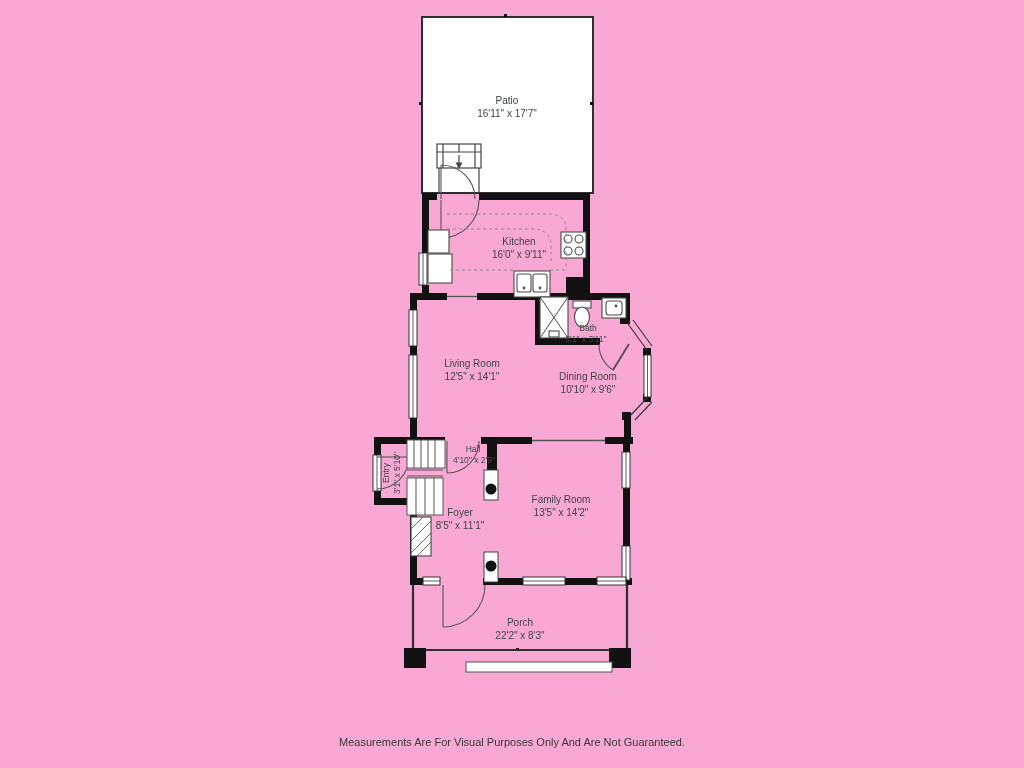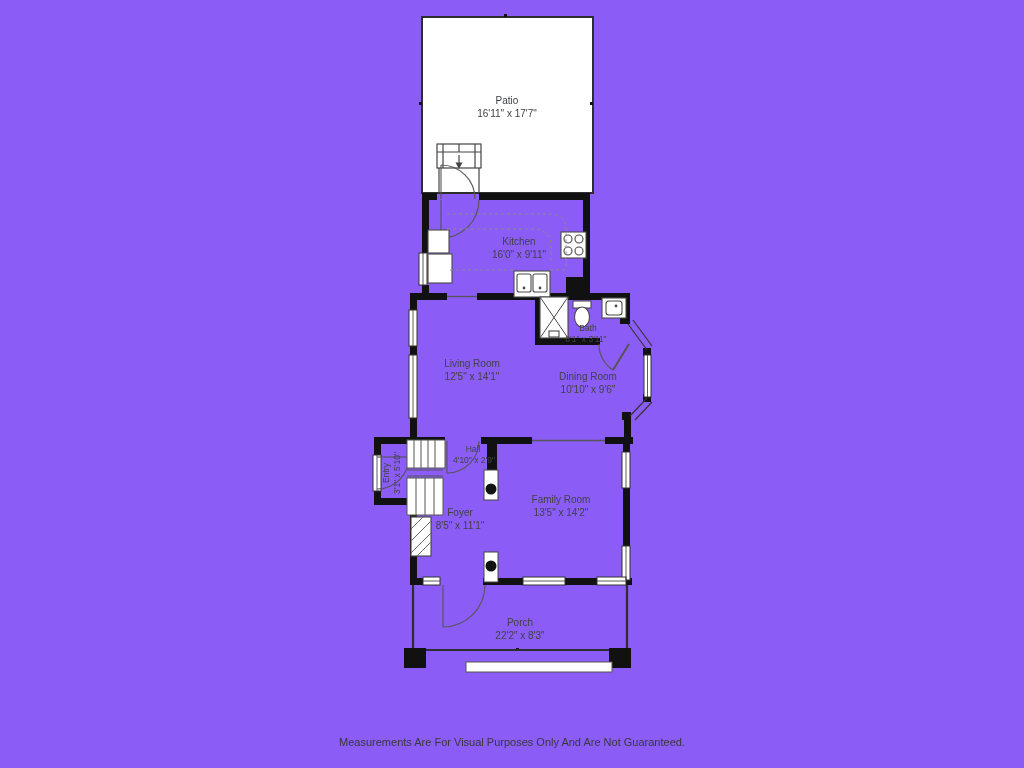--- a/index.html
+++ b/index.html
@@ -1,16 +1,16 @@
 <!DOCTYPE html>
 <html><head>
 <meta charset="utf-8">
 <style>
   html,body{margin:0;padding:0;background:#ffffff;}
-  .page{position:relative;width:1024px;height:768px;background:#8b5cf6;overflow:hidden;
+  .page{position:relative;width:1024px;height:768px;background:#f9a8d4;overflow:hidden;
         font-family:"Liberation Sans", sans-serif;}
   svg text{font-family:"Liberation Sans", sans-serif;fill:#3f4347;}
   .room-name{font-size:10px;}
   .room-dims{font-size:10px;}
   .small-name{font-size:8.5px;}
   .small-dims{font-size:8.5px;}
   .disclaimer{font-size:11px;fill:#37393b;}
 </style>
 </head>
 <body>

